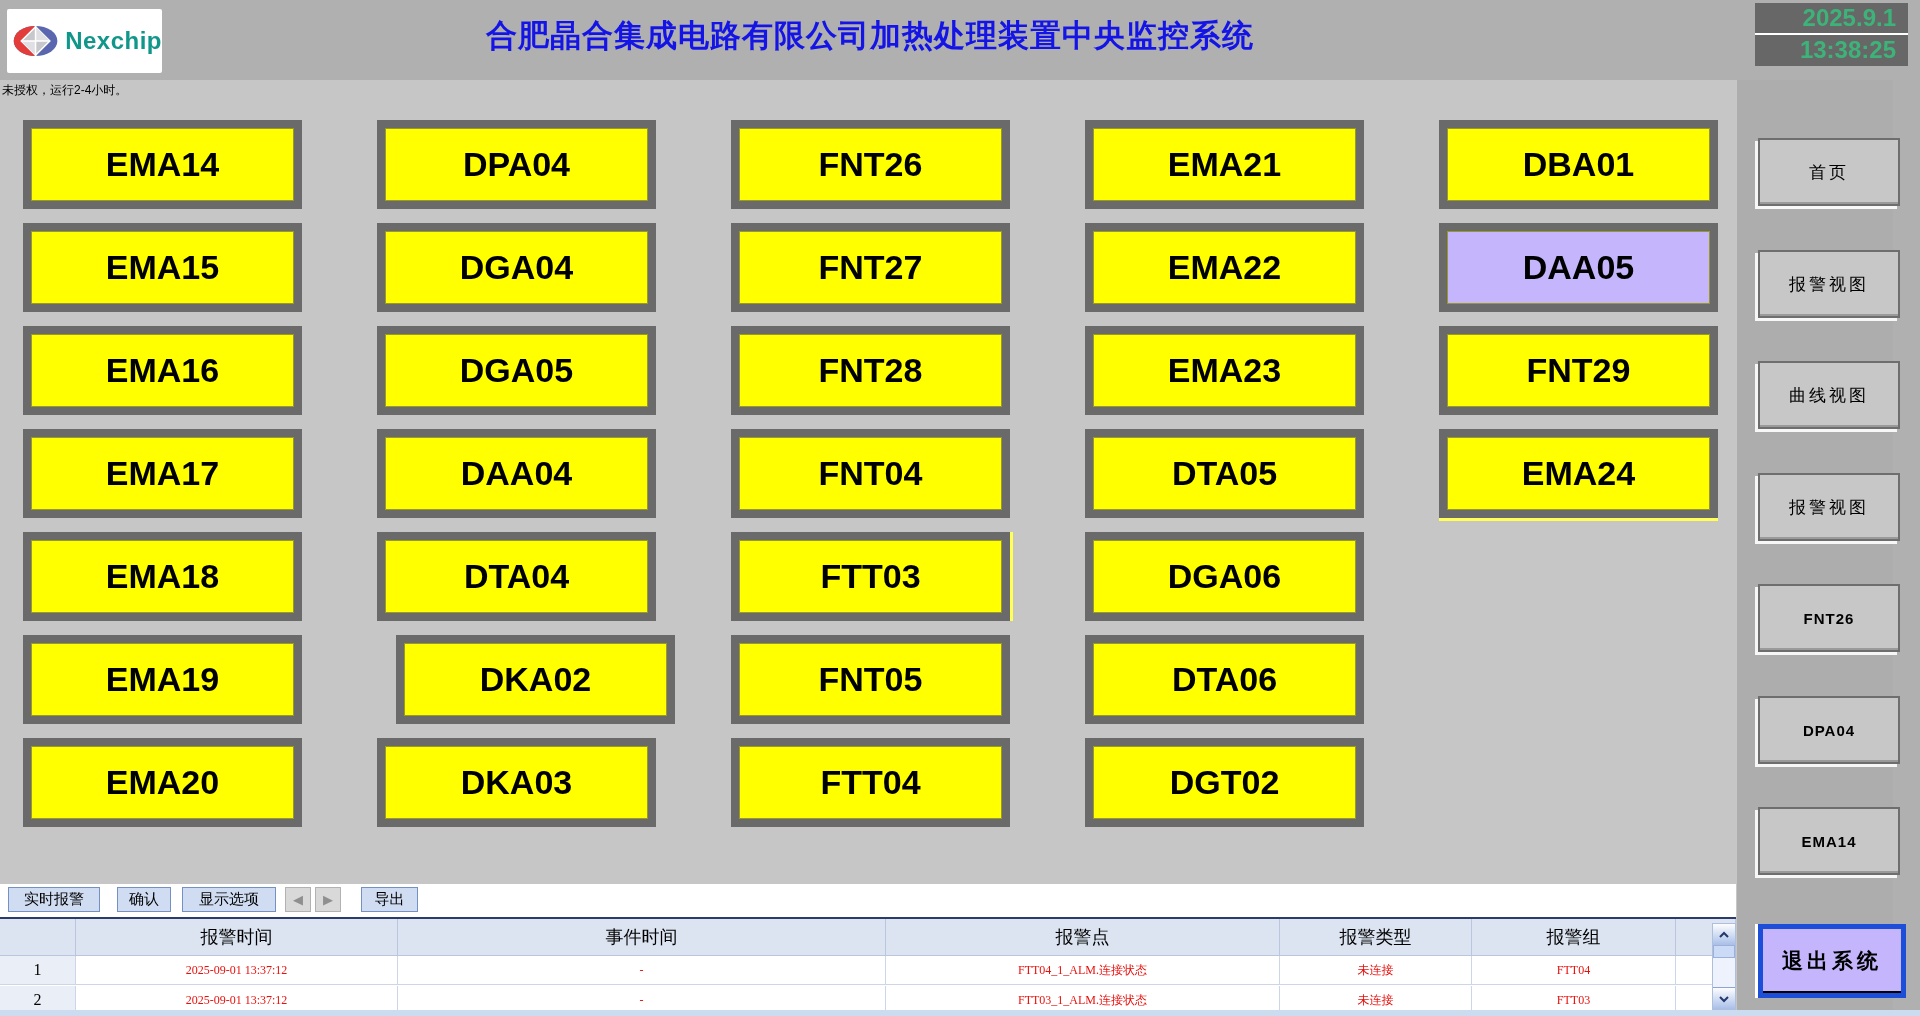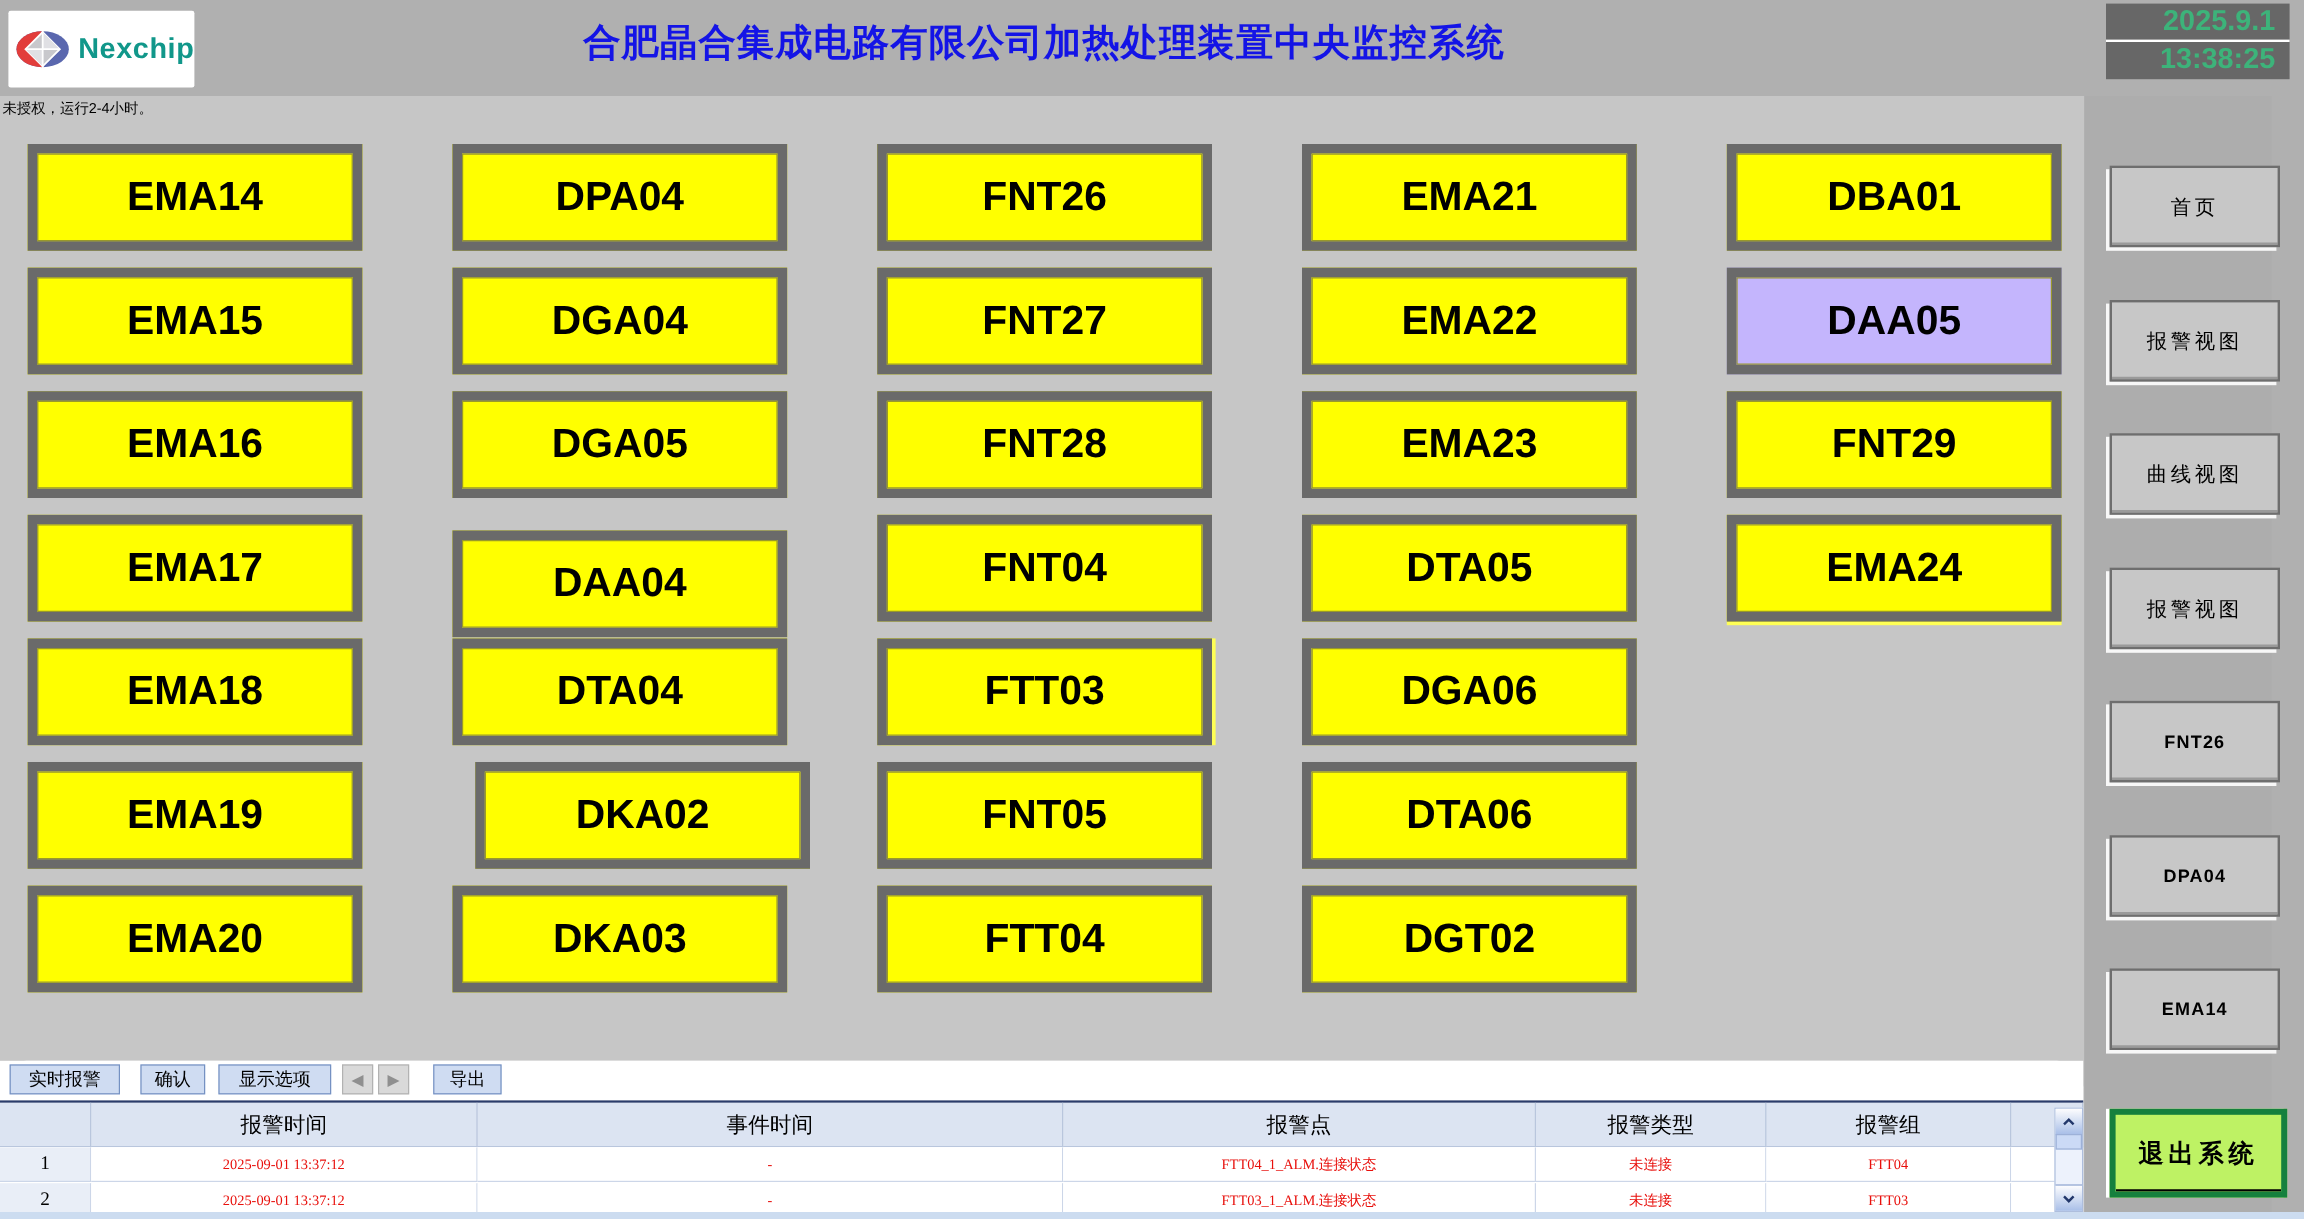--- a/index.html
+++ b/index.html
@@ -25,21 +25,21 @@
            box-shadow:inset 0 0 0 1px #99992a;color:#000;font-weight:bold;font-size:34px;
            line-height:73px;text-align:center;cursor:pointer;}
   .dev-btn.focus-right{box-shadow:inset 0 0 0 1px #99992a,3px 0 0 #ffff55;}
   .dev-btn.focus-bottom{box-shadow:inset 0 0 0 1px #99992a,0 3px 0 #ffff55;}
   
   .side-btn{position:absolute;left:1758px;width:138px;height:64px;background:#c7c7c7;
             border:2px solid #6e6e6e;box-shadow:-3px 3px 0 #f7f7f7,inset 0 -2px 0 #9a9a9a;
             display:flex;align-items:center;justify-content:center;cursor:pointer;color:#000;}
   .side-btn.nav{font-size:17px;letter-spacing:3px;}
   .side-btn.device{font-size:15px;font-weight:bold;letter-spacing:1px;}
-  .side-btn.exit{border:5px solid #15803d;background:#bef264;height:64px;
+  .side-btn.exit{border:5px solid #1d4ed8;background:#c4b5fd;height:64px;
                  font-family:"Liberation Serif",serif;font-size:21px;font-weight:bold;
                  letter-spacing:4px;box-shadow:-3px 0 0 #fff,inset 0 -2px 0 #000;}
   
   .alarm{position:absolute;left:0;top:884px;width:1736px;height:126px;background:#fff;border-radius:22px;}
   .toolbar{position:absolute;left:0;top:0;width:1736px;height:33px;background:#fff;}
   .tb-btn{position:absolute;top:3px;height:25px;box-sizing:border-box;display:flex;
           align-items:center;justify-content:center;cursor:pointer;font-size:15px;}
   .tb-btn.blue{background:#cfdcf2;border:1px solid #7591c2;color:#000;}
   .tb-btn.gray{background:#d9d9d9;border:1px solid #b2b2b2;color:#8f8f8f;font-size:13px;}
   .tb-sep{position:absolute;left:0;top:33px;width:1736px;height:2px;background:#2b3c6b;}
@@ -94,21 +94,21 @@
         <div class="dev-btn" style="left: 23px; top: 40px; background: rgb(255, 255, 0);">EMA14</div>
         <div class="dev-btn" style="left: 23px; top: 143px; background: rgb(255, 255, 0);">EMA15</div>
         <div class="dev-btn" style="left: 23px; top: 246px; background: rgb(255, 255, 0);">EMA16</div>
         <div class="dev-btn" style="left: 23px; top: 349px; background: rgb(255, 255, 0);">EMA17</div>
         <div class="dev-btn" style="left: 23px; top: 452px; background: rgb(255, 255, 0);">EMA18</div>
         <div class="dev-btn" style="left: 23px; top: 555px; background: rgb(255, 255, 0);">EMA19</div>
         <div class="dev-btn" style="left: 23px; top: 658px; background: rgb(255, 255, 0);">EMA20</div>
         <div class="dev-btn" style="left: 377px; top: 40px; background: rgb(255, 255, 0);">DPA04</div>
         <div class="dev-btn" style="left: 377px; top: 143px; background: rgb(255, 255, 0);">DGA04</div>
         <div class="dev-btn" style="left: 377px; top: 246px; background: rgb(255, 255, 0);">DGA05</div>
-        <div class="dev-btn" style="left: 377px; top: 349px; background: rgb(255, 255, 0); margin-top: 13px;">DAA04</div>
+        <div class="dev-btn" style="left: 377px; top: 349px; background: rgb(255, 255, 0);">DAA04</div>
         <div class="dev-btn" style="left: 377px; top: 452px; background: rgb(255, 255, 0);">DTA04</div>
         <div class="dev-btn" style="left: 377px; top: 555px; background: rgb(255, 255, 0); margin-left: 19px;">DKA02</div>
         <div class="dev-btn" style="left: 377px; top: 658px; background: rgb(255, 255, 0);">DKA03</div>
         <div class="dev-btn" style="left: 731px; top: 40px; background: rgb(255, 255, 0);">FNT26</div>
         <div class="dev-btn" style="left: 731px; top: 143px; background: rgb(255, 255, 0);">FNT27</div>
         <div class="dev-btn" style="left: 731px; top: 246px; background: rgb(255, 255, 0);">FNT28</div>
         <div class="dev-btn" style="left: 731px; top: 349px; background: rgb(255, 255, 0);">FNT04</div>
         <div class="dev-btn focus-right" style="left: 731px; top: 452px; background: rgb(255, 255, 0);">FTT03</div>
         <div class="dev-btn" style="left: 731px; top: 555px; background: rgb(255, 255, 0);">FNT05</div>
         <div class="dev-btn" style="left: 731px; top: 658px; background: rgb(255, 255, 0);">FTT04</div>

